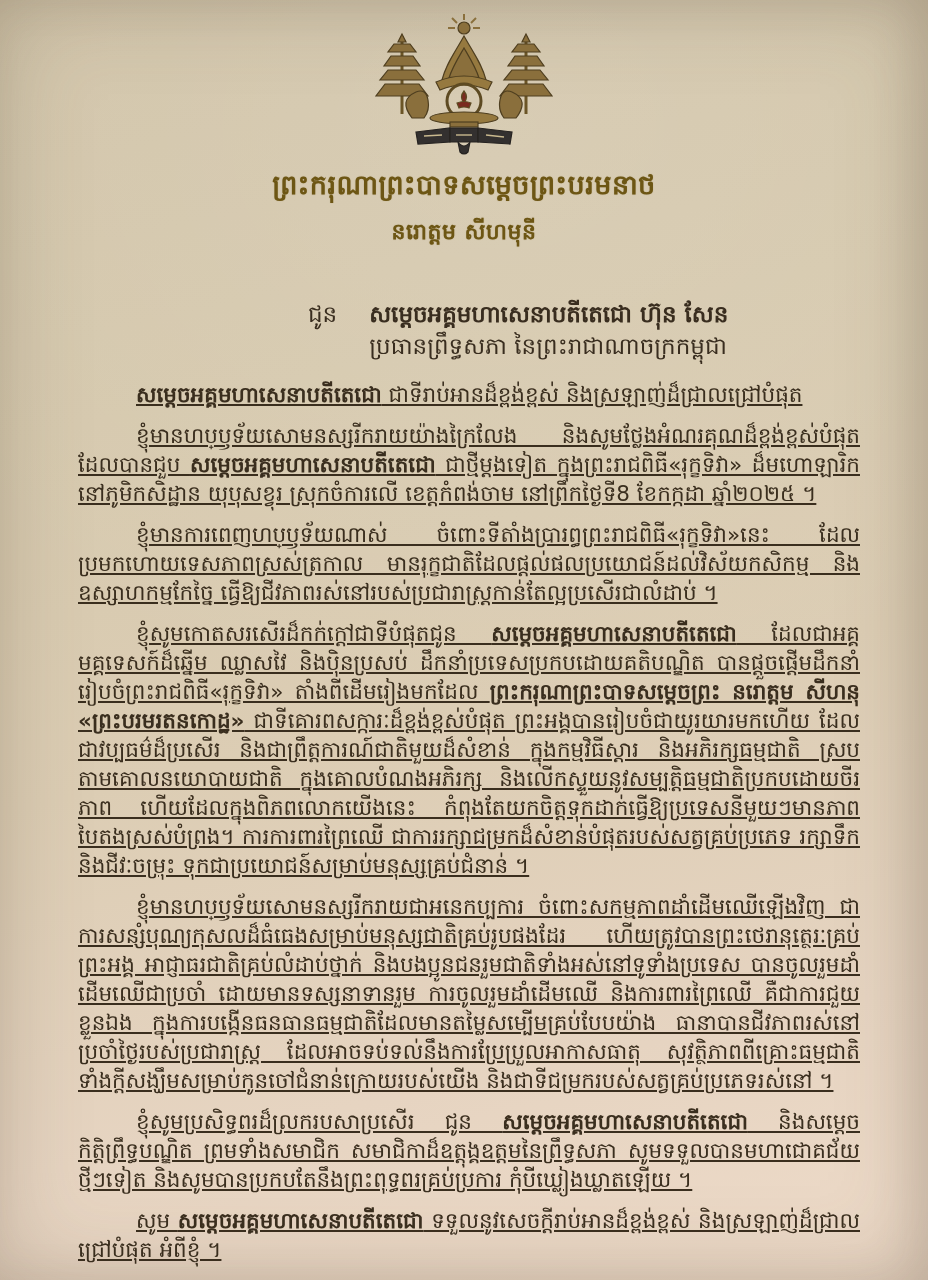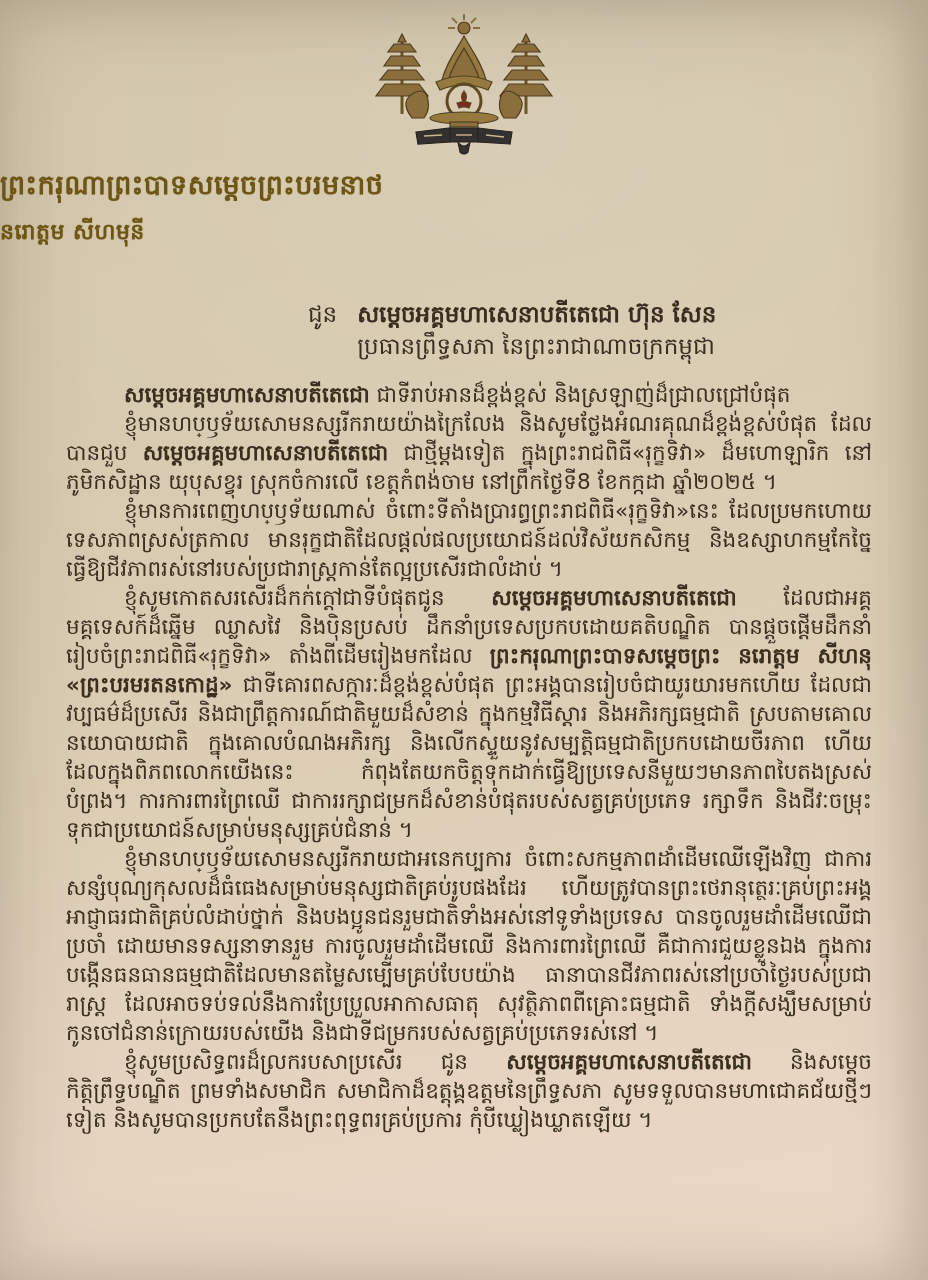--- a/index.html
+++ b/index.html
@@ -13,51 +13,52 @@
     margin:0 auto;
     overflow:hidden;
     background:
       radial-gradient(130% 80% at 55% 10%, rgba(255,255,255,0.10), rgba(255,255,255,0) 60%),
       linear-gradient(168deg,#d1c4a9 0%, #d6c9ae 30%, #dccdb4 55%, #e6d4c1 80%, #eedbc9 100%);
     box-shadow:inset 0 0 90px rgba(90,75,55,0.25), inset -18px 0 40px rgba(90,75,55,0.12);
   }
   
   .emblem{width:212px;height:150px;margin:6px auto 0;display:block;}
   
-  .header{ text-align:left; margin-top:6px; }
+  .header{ text-align:center; margin-top:6px; }
   .h-line{
     font-weight:bold;
     color:#6d5614;
     letter-spacing:0.5px;
     text-shadow:0 0 1px rgba(109,86,20,0.35);
   }
   .h1{font-size:27px;line-height:46px;}
   .h2{font-size:22px;line-height:48px;}
   .h3{font-size:27px;line-height:46px;}
   
   .recipient{
     display:flex;
     margin:42px 40px 0 308px;
     color:#392d1f;
     font-size:23px;
     line-height:32px;
   }
-  .recipient .to{margin-right:20px;flex:none;}
+  .recipient .to{margin-right:32px;flex:none;}
   .recipient .b, .b{font-weight:bold;}
   
   .letter-body{
     margin:18px 56px 0 66px;
     color:#3a2e1e;
     font-size:21.5px;
     line-height:29px;
     text-align:justify;
   }
   .letter-body p{
-    margin:0;
+    margin:12px;
     text-indent:58px;
+    text-decoration:underline;
   }
 </style>
 </head>
 <body>
 
 <div class="page">
 
   <svg class="emblem" viewBox="0 0 212 150" aria-hidden="true">
     <g stroke="#4e3e1f" stroke-width="1.2" fill="#8a6f3c">
 
@@ -141,15 +142,16 @@
     </div>
   </div>
 
   <div class="letter-body">
     <p><span class="b">សម្តេចអគ្គមហាសេនាបតីតេជោ</span><span> ជាទីរាប់អានដ៏ខ្ពង់ខ្ពស់ និងស្រឡាញ់ដ៏ជ្រាលជ្រៅបំផុត</span></p>
     <p><span>ខ្ញុំមានហប្ឫទ័យសោមនស្សរីករាយយ៉ាងក្រៃលែង និងសូមថ្លែងអំណរគុណដ៏ខ្ពង់ខ្ពស់បំផុត ដែលបានជួប </span><span class="b">សម្តេចអគ្គមហាសេនាបតីតេជោ</span><span> ជាថ្មីម្តងទៀត ក្នុងព្រះរាជពិធី«រុក្ខទិវា» ដ៏មហោឡារិក នៅភូមិកសិដ្ឋាន យុបុសខ្វុរ ស្រុកចំការលើ ខេត្តកំពង់ចាម នៅព្រឹកថ្ងៃទី8 ខែកក្កដា ឆ្នាំ២០២៥ ។</span></p>
     <p><span>ខ្ញុំមានការពេញហប្ឫទ័យណាស់ ចំពោះទីតាំងប្រារព្ធព្រះរាជពិធី«រុក្ខទិវា»នេះ ដែលប្រមកហោយទេសភាពស្រស់ត្រកាល មានរុក្ខជាតិដែលផ្តល់ផលប្រយោជន៍ដល់វិស័យកសិកម្ម និងឧស្សាហកម្មកែច្នៃ ធ្វើឱ្យជីវភាពរស់នៅរបស់ប្រជារាស្ត្រកាន់តែល្អប្រសើរជាលំដាប់ ។</span></p>
     <p><span>ខ្ញុំសូមកោតសរសើរដ៏កក់ក្តៅជាទីបំផុតជូន </span><span class="b">សម្តេចអគ្គមហាសេនាបតីតេជោ</span><span> ដែលជាអគ្គមគ្គទេសក៍ដ៏ឆ្នើម ឈ្លាសវៃ និងប៉ិនប្រសប់ ដឹកនាំប្រទេសប្រកបដោយគតិបណ្ឌិត បានផ្តួចផ្តើមដឹកនាំរៀបចំព្រះរាជពិធី«រុក្ខទិវា» តាំងពីដើមរៀងមកដែល </span><span class="b">ព្រះករុណាព្រះបាទសម្តេចព្រះ នរោត្តម សីហនុ «ព្រះបរមរតនកោដ្ឋ»</span><span> ជាទីគោរពសក្ការៈដ៏ខ្ពង់ខ្ពស់បំផុត ព្រះអង្គបានរៀបចំជាយូរយារមកហើយ ដែលជាវប្បធម៌ដ៏ប្រសើរ និងជាព្រឹត្តការណ៍ជាតិមួយដ៏សំខាន់ ក្នុងកម្មវិធីស្តារ និងអភិរក្សធម្មជាតិ ស្របតាមគោលនយោបាយជាតិ ក្នុងគោលបំណងអភិរក្ស និងលើកស្ទួយនូវសម្បត្តិធម្មជាតិប្រកបដោយចីរភាព ហើយដែលក្នុងពិភពលោកយើងនេះ កំពុងតែយកចិត្តទុកដាក់ធ្វើឱ្យប្រទេសនីមួយៗមានភាពបៃតងស្រស់បំព្រង។ ការការពារព្រៃឈើ ជាការរក្សាជម្រកដ៏សំខាន់បំផុតរបស់សត្វគ្រប់ប្រភេទ រក្សាទឹក និងជីវៈចម្រុះ ទុកជាប្រយោជន៍សម្រាប់មនុស្សគ្រប់ជំនាន់ ។</span></p>
     <p><span>ខ្ញុំមានហប្ឫទ័យសោមនស្សរីករាយជាអនេកប្បការ ចំពោះសកម្មភាពដាំដើមឈើឡើងវិញ ជាការសន្សំបុណ្យកុសលដ៏ធំធេងសម្រាប់មនុស្សជាតិគ្រប់រូបផងដែរ ហើយត្រូវបានព្រះថេរានុត្ថេរៈគ្រប់ព្រះអង្គ អាជ្ញាធរជាតិគ្រប់លំដាប់ថ្នាក់ និងបងប្អូនជនរួមជាតិទាំងអស់នៅទូទាំងប្រទេស បានចូលរួមដាំដើមឈើជាប្រចាំ ដោយមានទស្សនាទានរួម ការចូលរួមដាំដើមឈើ និងការពារព្រៃឈើ គឺជាការជួយខ្លួនឯង ក្នុងការបង្កើនធនធានធម្មជាតិដែលមានតម្លៃសម្បើមគ្រប់បែបយ៉ាង ធានាបានជីវភាពរស់នៅប្រចាំថ្ងៃរបស់ប្រជារាស្ត្រ ដែលអាចទប់ទល់នឹងការប្រែប្រួលអាកាសធាតុ សុវត្ថិភាពពីគ្រោះធម្មជាតិ ទាំងក្តីសង្ឃឹមសម្រាប់កូនចៅជំនាន់ក្រោយរបស់យើង និងជាទីជម្រករបស់សត្វគ្រប់ប្រភេទរស់នៅ ។</span></p>
     <p><span>ខ្ញុំសូមប្រសិទ្ធពរដ៏ល្រករបសាប្រសើរ ជូន </span><span class="b">សម្តេចអគ្គមហាសេនាបតីតេជោ</span><span> និងសម្តេចកិត្តិព្រឹទ្ធបណ្ឌិត ព្រមទាំងសមាជិក សមាជិកាដ៏ឧត្តុង្គឧត្តមនៃព្រឹទ្ធសភា សូមទទួលបានមហាជោគជ័យថ្មីៗទៀត និងសូមបានប្រកបតែនឹងព្រះពុទ្ធពរគ្រប់ប្រការ កុំបីឃ្លៀងឃ្លាតឡើយ ។</span></p>
+    <p><span>សូម </span><span class="b">សម្តេចអគ្គមហាសេនាបតីតេជោ</span><span> ទទួលនូវសេចក្តីរាប់អានដ៏ខ្ពង់ខ្ពស់ និងស្រឡាញ់ដ៏ជ្រាលជ្រៅបំផុត អំពីខ្ញុំ ។</span></p>
   </div>
 
 </div>
 
 </body></html>

